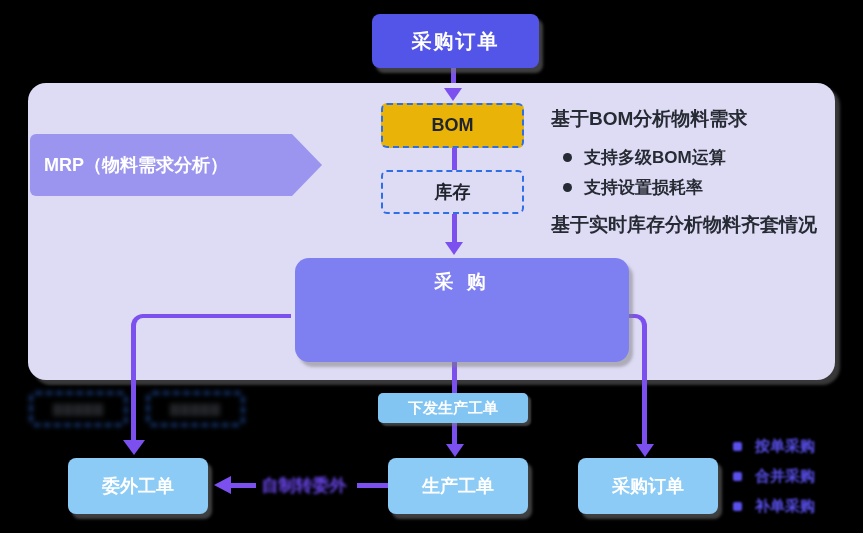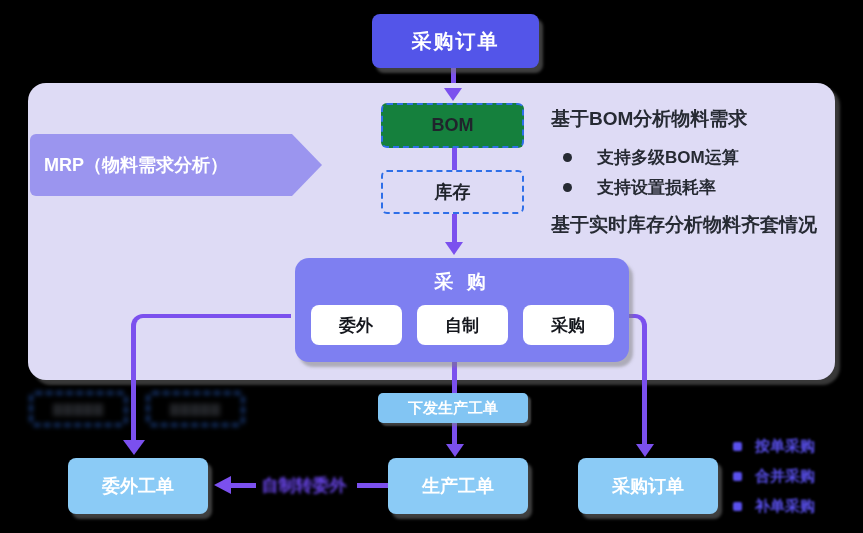--- a/index.html
+++ b/index.html
@@ -25,28 +25,28 @@
     left:30px;top:134px;width:292px;height:62px;background:#9b95ef;z-index:2;
     clip-path:polygon(0 0,calc(100% - 30px) 0,100% 50%,calc(100% - 30px) 100%,0 100%);
     display:flex;align-items:center;color:#fff;font-weight:bold;font-size:18px;
     padding-left:14px;border-radius:6px 0 0 6px;
   }
   
   .dashed{
     border:2px dashed #2e6fe8;border-radius:6px;display:flex;align-items:center;
     justify-content:center;font-weight:bold;z-index:2;
   }
-  .bom{left:381px;top:103px;width:143px;height:45px;color:#20242c;font-size:18px;background:#15803d;}
+  .bom{left:381px;top:103px;width:143px;height:45px;color:#20242c;font-size:18px;background:#eab308;}
   .inv{left:381px;top:170px;width:143px;height:44px;color:#20242c;font-size:18px;background:#dedbf5;}
   .redacted{background:transparent;color:#222428;font-size:12px;filter:blur(2.4px);letter-spacing:1px;}
   .red1{left:30px;top:392px;width:97px;height:34px;}
   .red2{left:147px;top:392px;width:97px;height:34px;}
   
   .note-title{color:#262a33;font-weight:bold;font-size:19px;z-index:2;}
-  .note-bullet{display:flex;align-items:center;gap:25px;color:#262a33;font-weight:bold;font-size:17px;z-index:2;}
+  .note-bullet{display:flex;align-items:center;gap:12px;color:#262a33;font-weight:bold;font-size:17px;z-index:2;}
   .dot{width:9px;height:9px;border-radius:50%;background:#262a33;flex:0 0 auto;}
   
   .proc{
     left:288px;top:258px;width:334px;height:104px;background:#7e7ff1;border-radius:14px;
     z-index:3;display:flex;flex-direction:column;align-items:center;
     box-shadow:4px 5px 3px rgba(125,125,125,.5);
     margin-left:7px;
   }
   .proc-title{color:#fff;font-weight:bold;font-size:19px;letter-spacing:4px;margin-top:11px;}
   .proc-row{display:flex;gap:15px;margin-top:10px;}
@@ -131,25 +131,20 @@
   <div class="abs elbow" style="left:620px;top:314px;width:27px;height:50px;
        border-right:5px solid #7b50ee;border-top:4px solid #7b50ee;border-top-right-radius:12px;"></div>
   <div class="abs vline" style="left:642px;top:340px;height:104px;"></div>
   <div class="abs arrow-down sm" style="left:636px;top:444px;"></div>
 
   <div class="abs vline" style="left:452px;top:362px;height:84px;"></div>
   <div class="abs arrow-down sm" style="left:446px;top:444px;"></div>
 
   <div class="abs proc">
     <div class="proc-title">采 购</div>
-    <div class="proc-row">
-      <div class="chip">委外</div>
-      <div class="chip">自制</div>
-      <div class="chip">采购</div>
-    </div>
   </div>
 
   <div class="abs dashed redacted red1">▇▇▇▇▇</div>
   <div class="abs dashed redacted red2">▇▇▇▇▇</div>
   <div class="abs midlabel issue">下发生产工单</div>
 
   <div class="abs bbox" style="left:68px;">委外工单</div>
   <div class="abs bbox" style="left:388px;">生产工单</div>
   <div class="abs bbox" style="left:578px;">采购订单</div>
 

